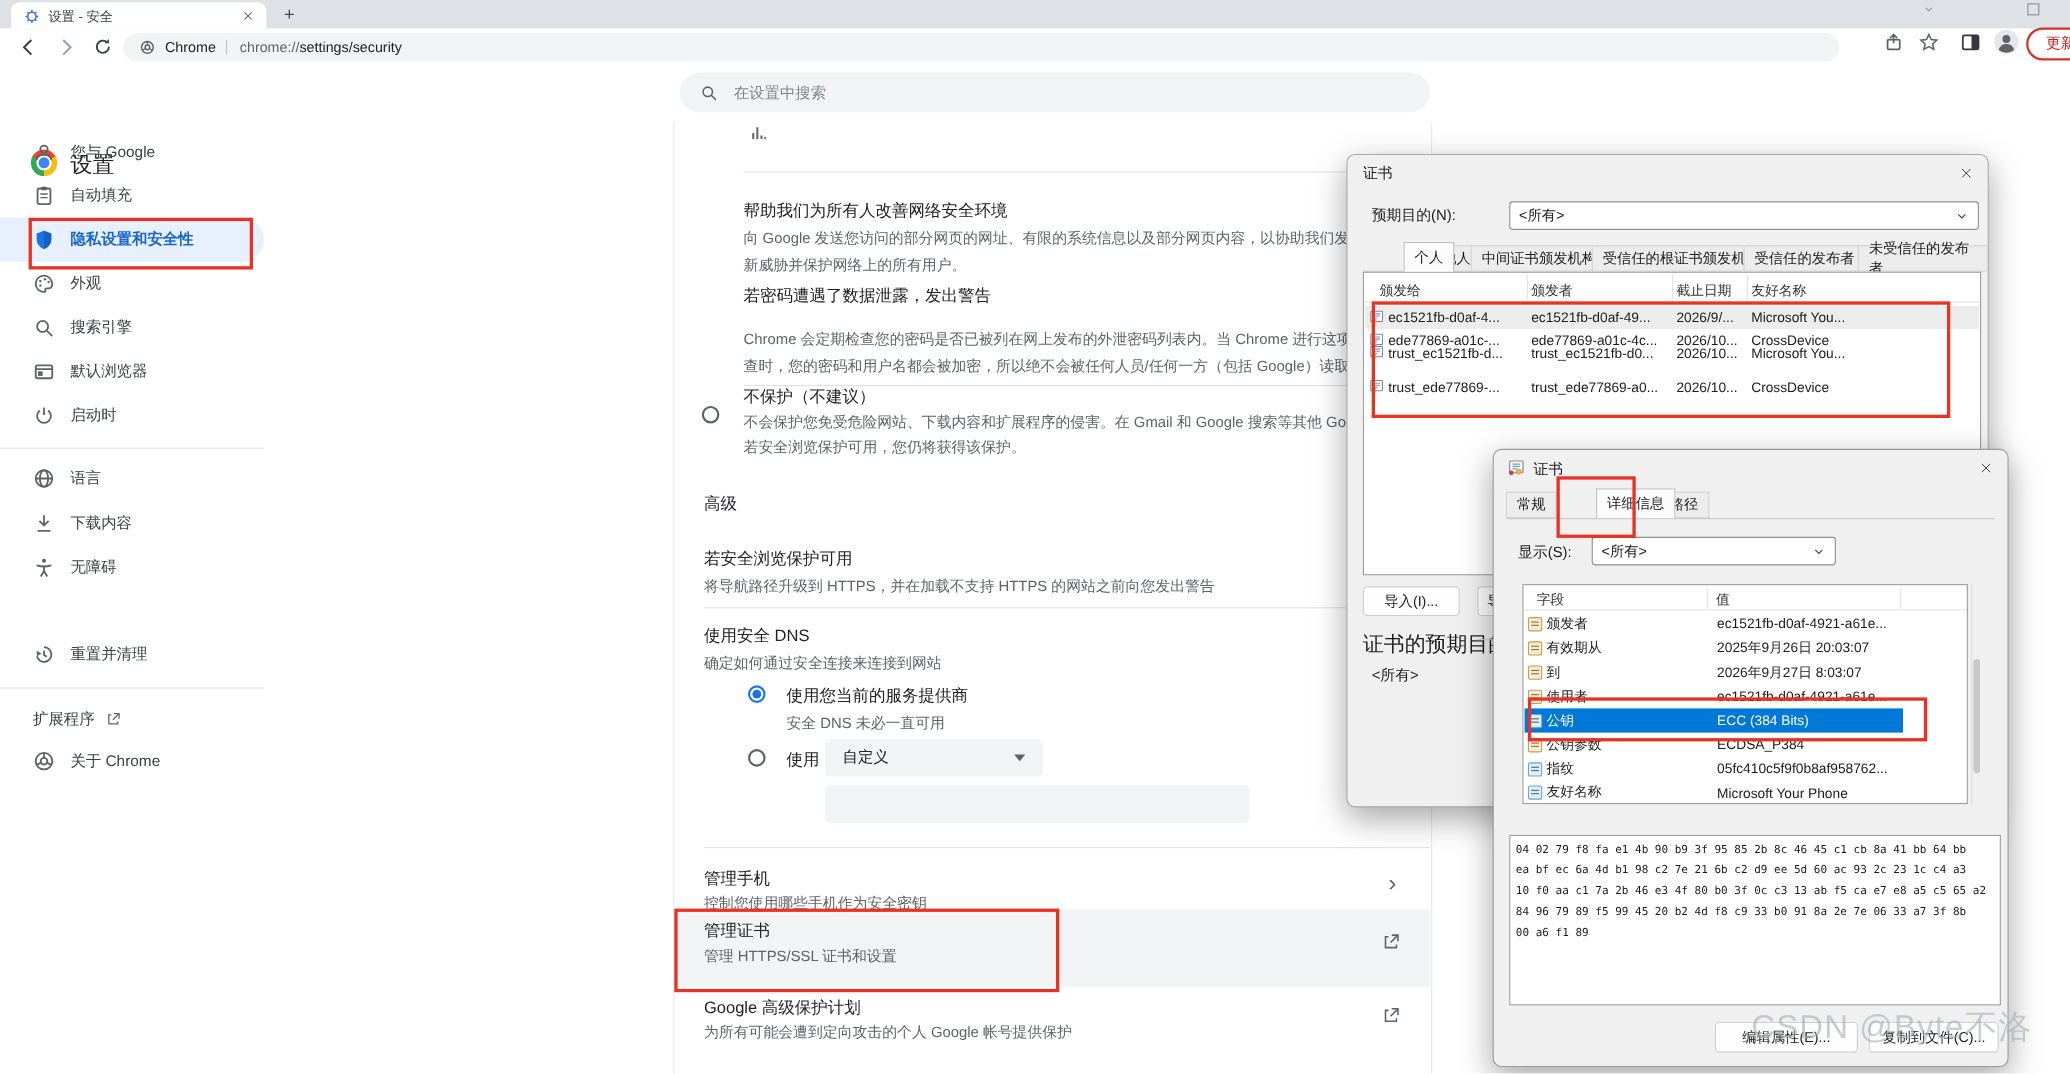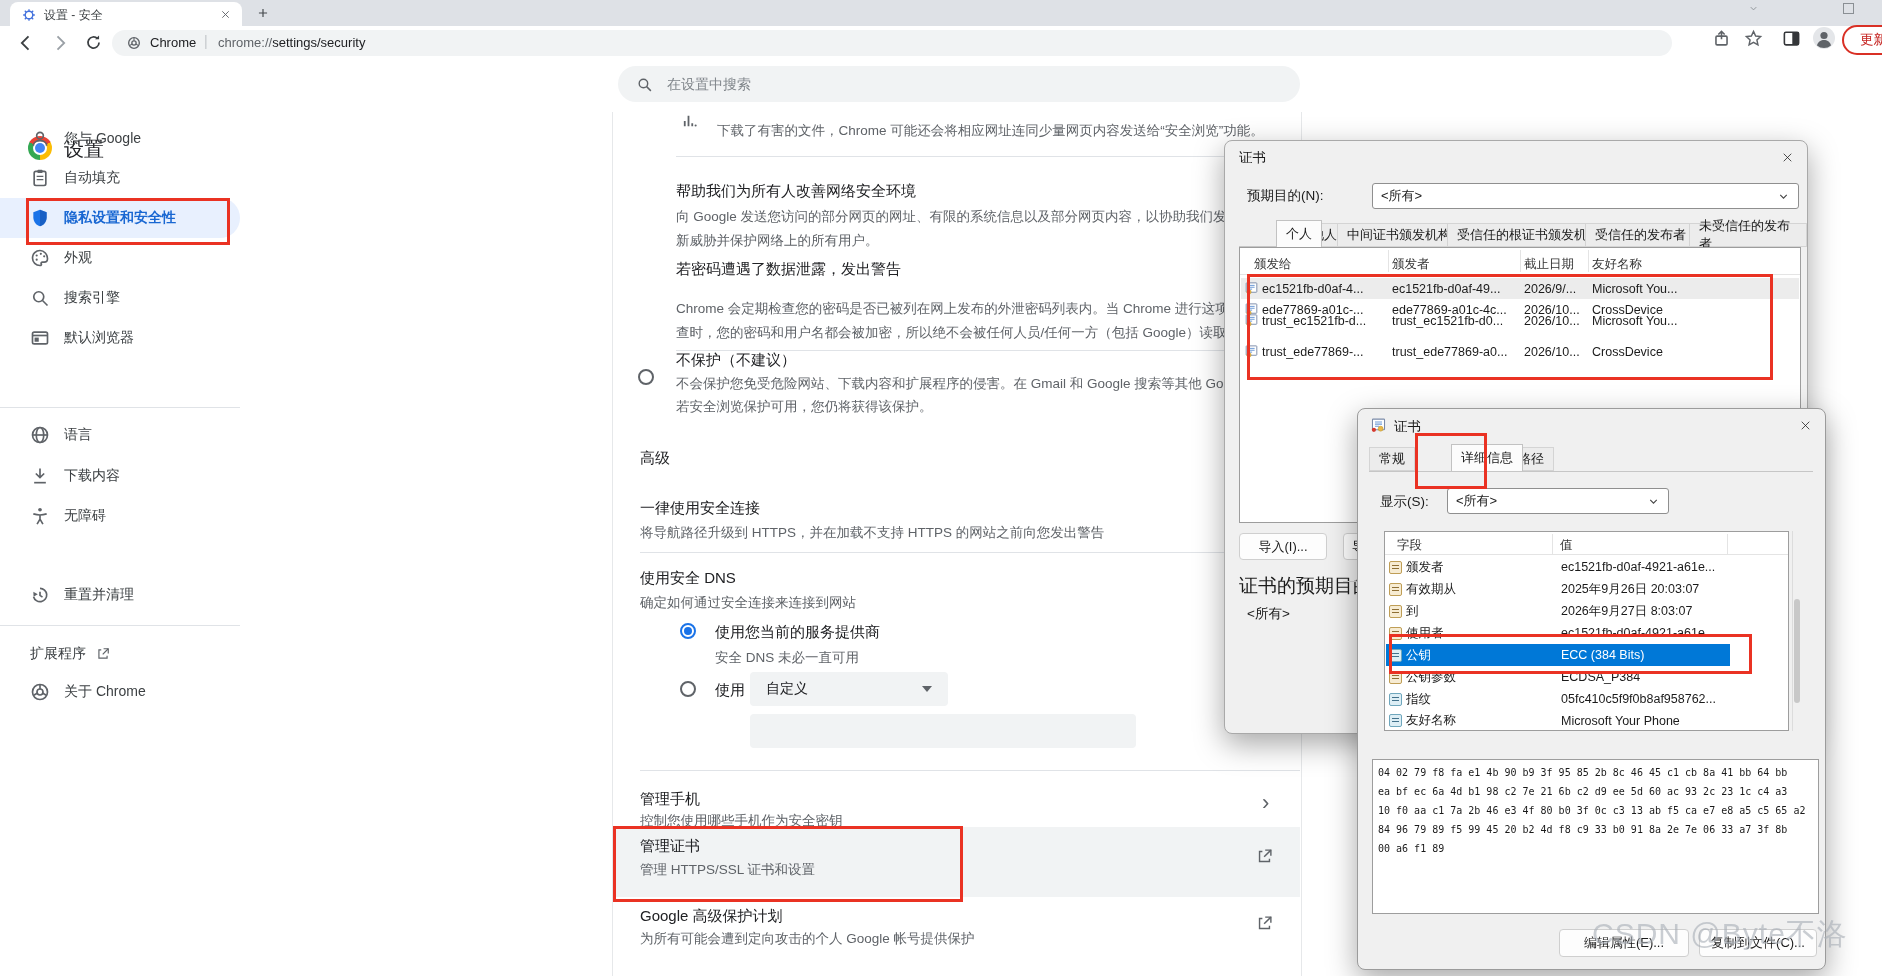--- a/index.html
+++ b/index.html
@@ -309,20 +309,26 @@
         <use href="#i-search"></use>
       </svg>
       <span>搜索引擎</span>
     </div>
   <div class="sbitem" style="top:318px">
       <svg class="ic sic" viewBox="0 0 24 24">
         <use href="#i-browser"></use>
       </svg>
       <span>默认浏览器</span>
     </div>
+  <div class="sbitem" style="top:358px">
+      <svg class="ic sic" viewBox="0 0 24 24">
+        <use href="#i-power"></use>
+      </svg>
+      <span>启动时</span>
+    </div>
   <div class="sbdiv" style="top:407px"></div>
   <div class="sbitem" style="top:415px">
       <svg class="ic sic" viewBox="0 0 24 24">
         <use href="#i-globe"></use>
       </svg>
       <span>语言</span>
     </div>
   <div class="sbitem" style="top:456px">
       <svg class="ic sic" viewBox="0 0 24 24">
         <use href="#i-download"></use>
@@ -354,41 +360,40 @@
         <use href="#i-chromeabout"></use>
       </svg>
       <span>关于 Chrome</span>
     </div>
 
   <div id="card"></div>
 
   <svg class="ic abs" style="left:681px;top:112px;color:#5f6368" width="18" height="18" viewBox="0 0 24 24">
       <use href="#i-bars"></use>
     </svg>
-  <div class="t desc" style="left:717px;top:122px">下载了有害的文件，Chrome 可能还会将相应网址连同少量网页内容发送给“安全浏览”功能。</div>
   <div class="cdiv" style="left:676px;top:156px;width:624px"></div>
 
   <div class="t ttl" style="left:676px;top:182px">帮助我们为所有人改善网络安全环境</div>
   <div class="t desc" style="left:676px;top:208px">向 Google 发送您访问的部分网页的网址、有限的系统信息以及部分网页内容，以协助我们发现</div>
   <div class="t desc" style="left:676px;top:232px">新威胁并保护网络上的所有用户。</div>
 
   <div class="t ttl" style="left:676px;top:260px">若密码遭遇了数据泄露，发出警告</div>
   <div class="t desc" style="left:676px;top:300px">Chrome 会定期检查您的密码是否已被列在网上发布的外泄密码列表内。当 Chrome 进行这项检</div>
   <div class="t desc" style="left:676px;top:324px">查时，您的密码和用户名都会被加密，所以绝不会被任何人员/任何一方（包括 Google）读取。</div>
 
   <div class="cdiv" style="left:676px;top:350px;width:624px"></div>
 
   <div class="radio" style="left:638px;top:369px"></div>
   <div class="t ttl" style="left:676px;top:351px">不保护（不建议）</div>
   <div class="t desc" style="left:676px;top:375px">不会保护您免受危险网站、下载内容和扩展程序的侵害。在 Gmail 和 Google 搜索等其他 Google</div>
   <div class="t desc" style="left:676px;top:398px">若安全浏览保护可用，您仍将获得该保护。</div>
 
   <div class="t" style="left:640px;top:449px;font-size:15px;color:#202124">高级</div>
 
-  <div class="t ttl" style="left:640px;top:499px">一律使用安全连接</div>
+  <div class="t ttl" style="left:640px;top:499px">若安全浏览保护可用</div>
   <div class="t desc" style="left:640px;top:524px">将导航路径升级到 HTTPS，并在加载不支持 HTTPS 的网站之前向您发出警告</div>
   <div class="cdiv" style="left:640px;top:552px;width:660px"></div>
 
   <div class="t ttl" style="left:640px;top:569px">使用安全 DNS</div>
   <div class="t desc" style="left:640px;top:594px">确定如何通过安全连接来连接到网站</div>
 
   <div class="radio on" style="left:680px;top:623px"></div>
   <div class="t ttl" style="left:715px;top:623px">使用您当前的服务提供商</div>
   <div class="t desc" style="left:715px;top:649px">安全 DNS 未必一直可用</div>
 

